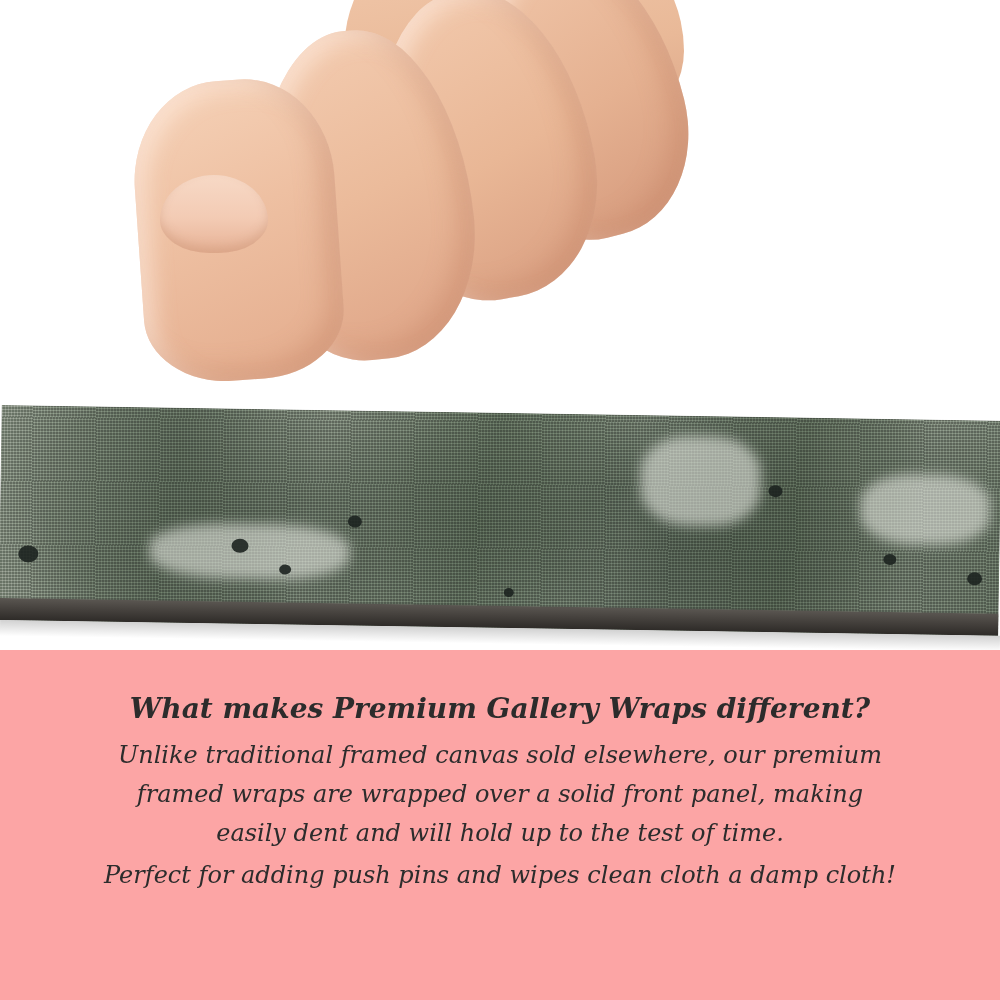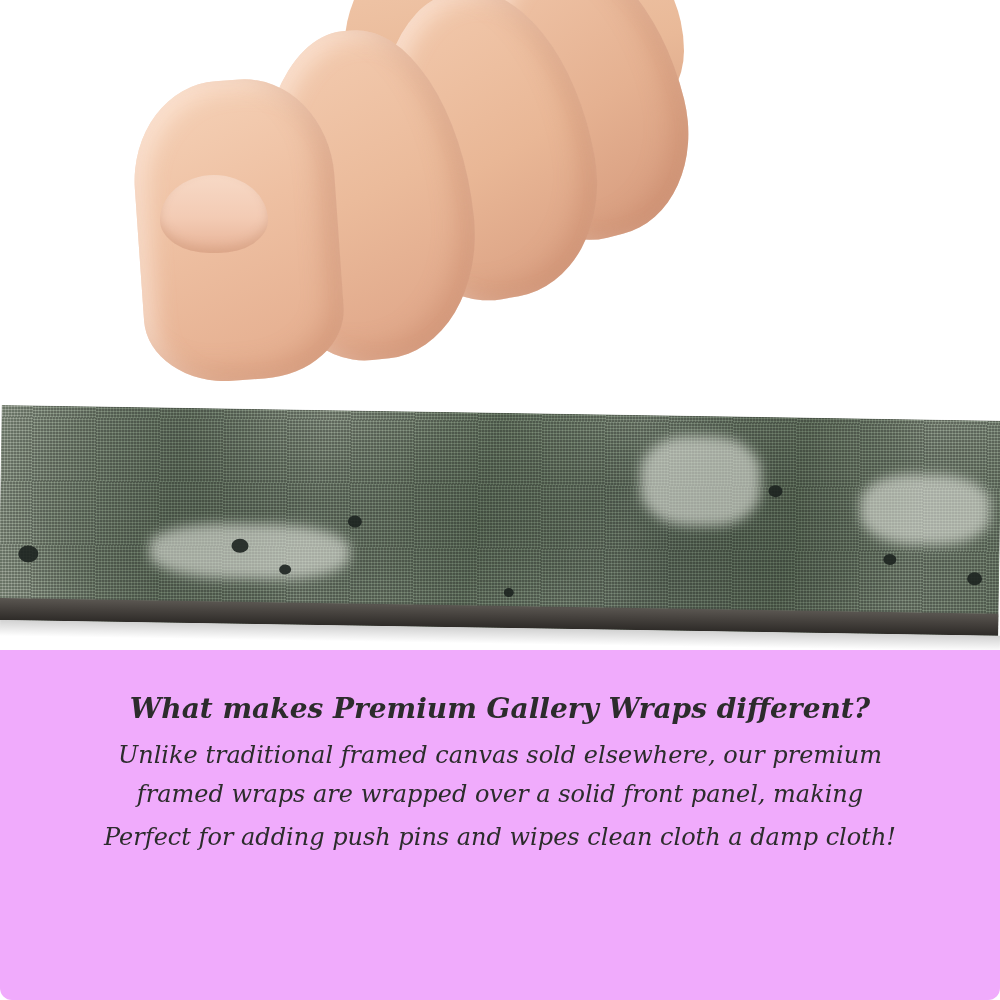--- a/index.html
+++ b/index.html
@@ -8,22 +8,21 @@
     height: 1000px;
     background: #ffffff;
     font-family: "DejaVu Sans", sans-serif;
     overflow: hidden;
   }
 
   .product-figure {
     position: relative;
     width: 1000px;
     height: 1000px;
-    background: #f0abfc;
-    border-radius: 12px;
+    background: #fca5a5;
   }
 
   
   .photo-area {
     position: absolute;
     top: 0; left: 0;
     width: 1000px;
     height: 650px;
     background: #ffffff;
     overflow: hidden;
@@ -231,17 +230,18 @@
       <div class="crease" style="left:250px; top:198px; width:210px; height:14px; transform:rotate(-10deg);"></div>
     </div>
 
   </div>
 
   <div class="caption">
     <div class="caption-heading">What makes Premium Gallery Wraps different?</div>
     <div class="caption-body">
       <p>Unlike traditional framed canvas sold elsewhere, our premium</p>
       <p>framed wraps are wrapped over a solid front panel, making</p>
+      <p>easily dent and will hold up to the test of time.</p>
       <p class="last-line">Perfect for adding push pins and wipes clean cloth a damp cloth!</p>
     </div>
   </div>
 
 </div>
 
 </body></html>

